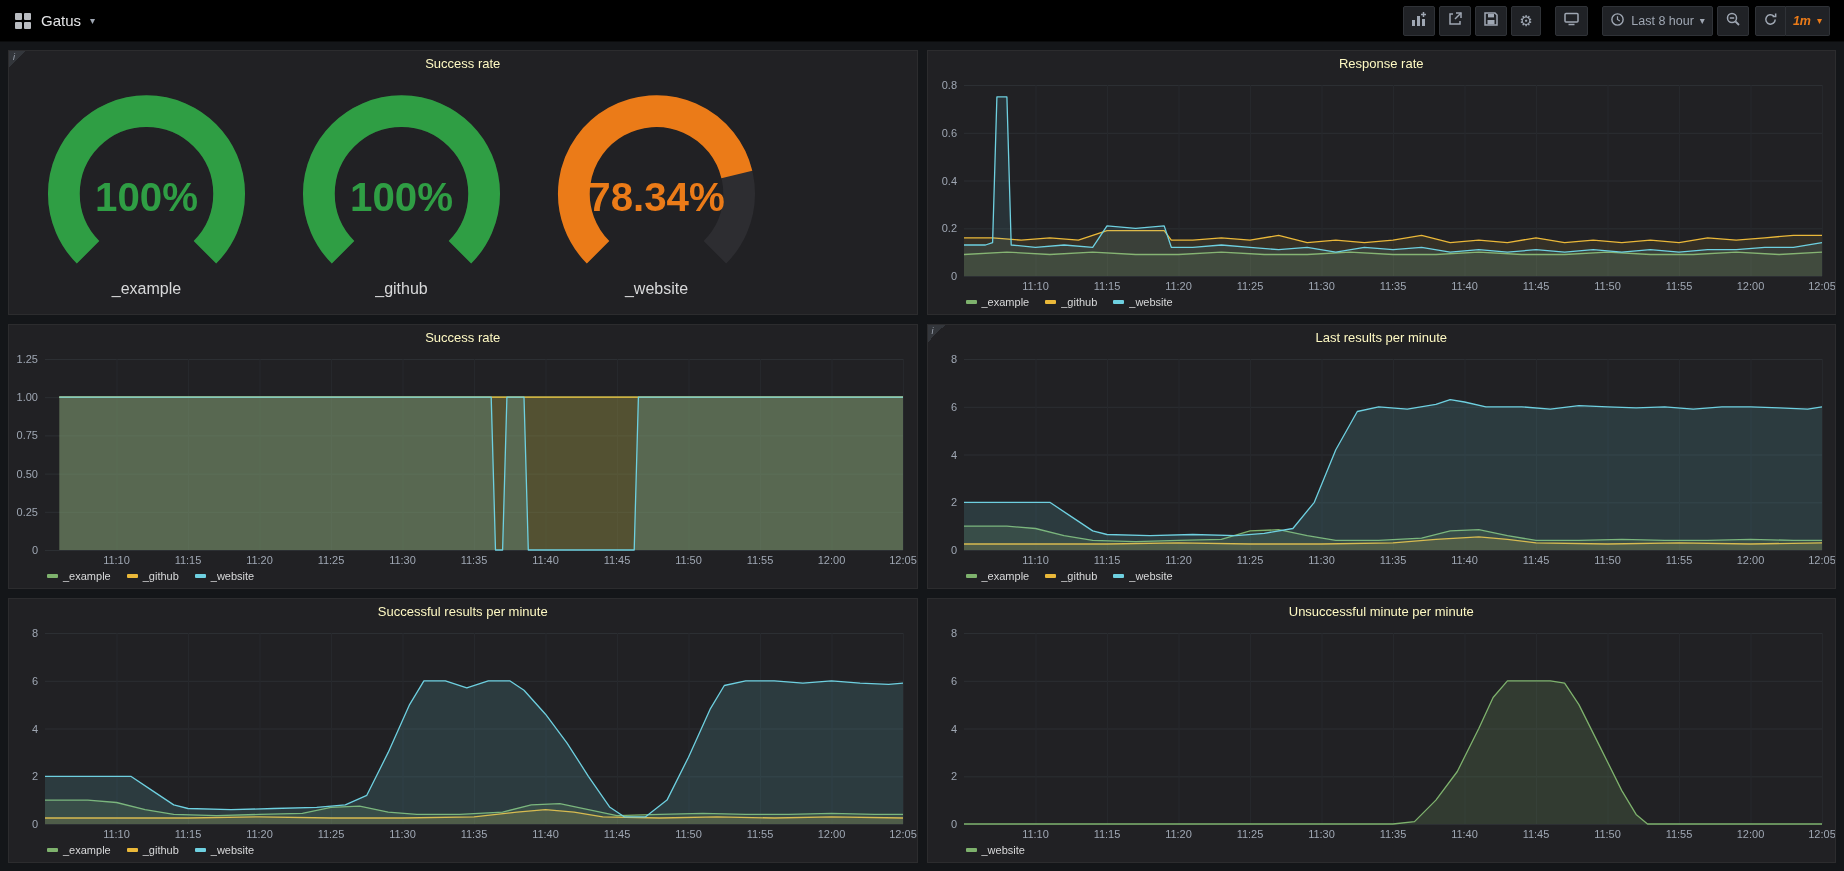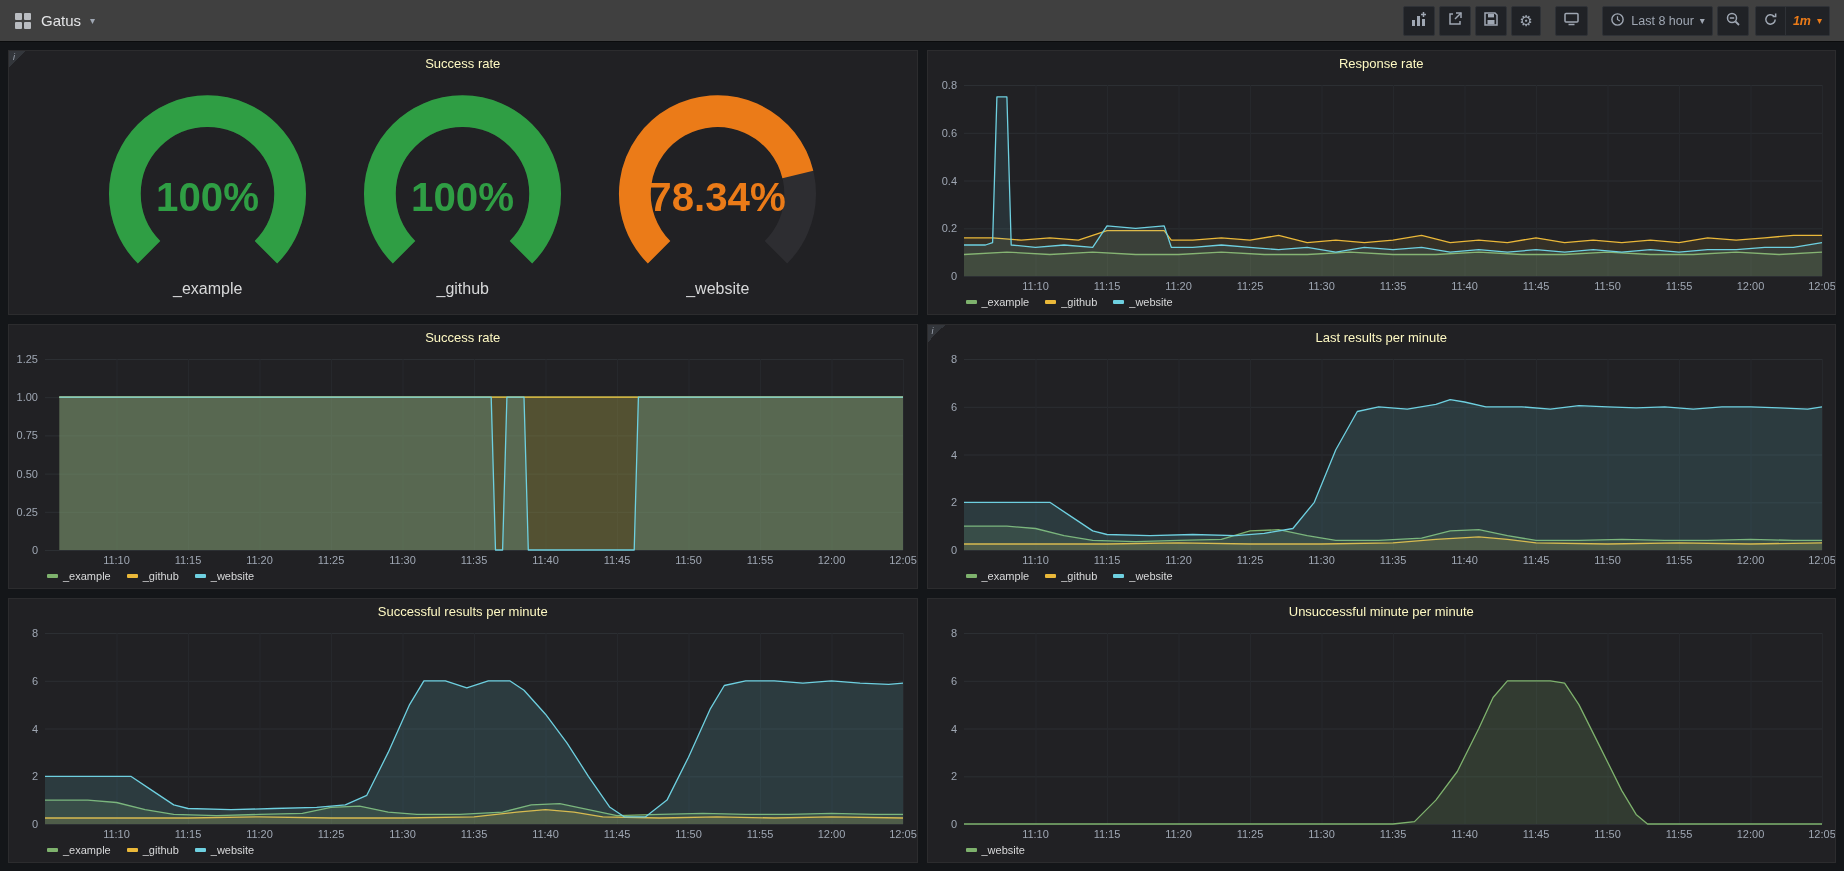--- a/index.html
+++ b/index.html
@@ -8,21 +8,21 @@
     background: #141619;
     font-family: "Liberation Sans", "DejaVu Sans", sans-serif;
     color: #d8d9da;
     overflow: hidden;
   }
   svg text { font-family: "Liberation Sans", "DejaVu Sans", sans-serif; }
 
   
   .navbar {
     height: 42px;
-    background: #404040;
+    background: #000000;
     border-bottom: 1px solid #0b0c0d;
     display: flex; align-items: center; justify-content: space-between;
     padding: 0 14px;
   }
   .nav-left { display: flex; align-items: center; gap: 9px; }
   .apps-icon svg { display:block; }
   .dash-title { color: #e3e4e6; font-size: 15px; cursor: pointer; }
   .caret { color: #9fa7b3; font-size: 10px; line-height: 1; }
   .nav-right { display: flex; align-items: center; }
   .nav-btn {
@@ -72,21 +72,21 @@
     flex: none; height: 20px;
     display: flex; align-items: center; gap: 16px;
     padding: 0 8px 4px 38px;
     font-size: 11px; color: #d8d9da;
   }
   .legend-item { display: inline-flex; align-items: center; cursor: pointer; }
   .legend-swatch { display: inline-block; width: 11px; height: 4px; margin-right: 5px; border-radius: 1px; }
 
   
   .gauge-row {
-    flex: 1; display: flex; align-items: center; justify-content: center;
+    flex: 1; display: flex; align-items: center; justify-content: flex-start;
     padding: 0 10px 4px 10px;
   }
   .gauge { display: flex; flex-direction: column; align-items: center; }
   .gauge-svg { width: 255px; height: 196px; display: block; }
   .gauge-label { font-size: 16px; color: #d8d9da; text-align: center; margin-top: -6px; }
 </style>
 </head>
 <body>
 
 <div class="root">

